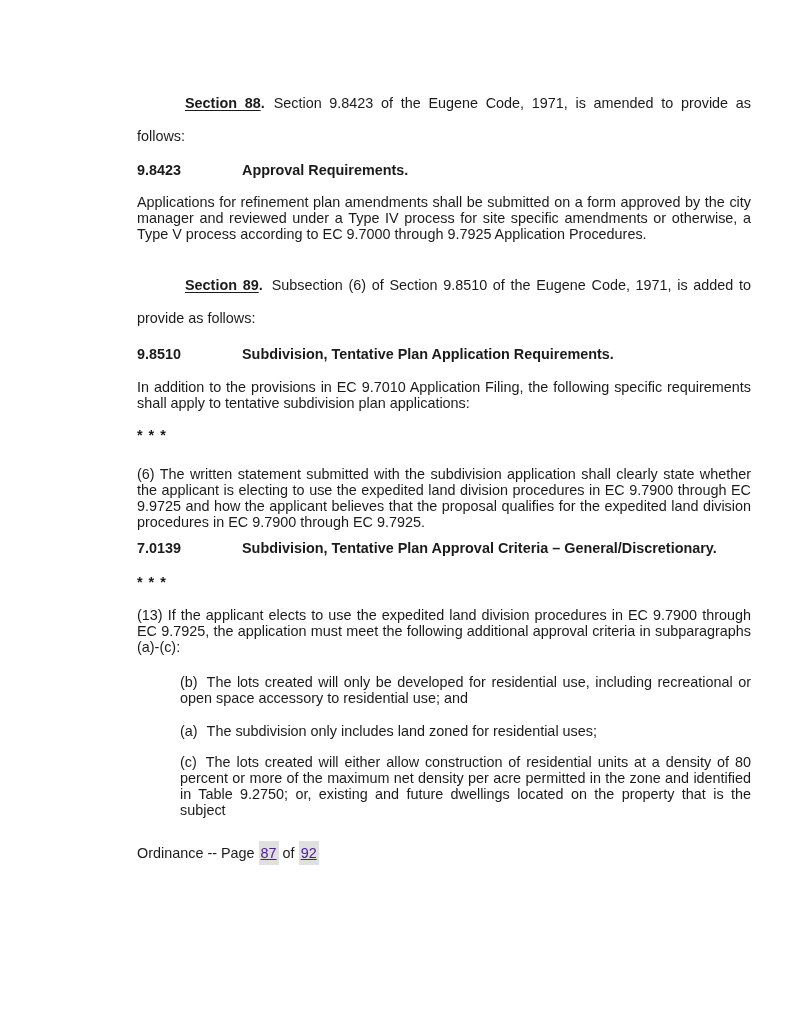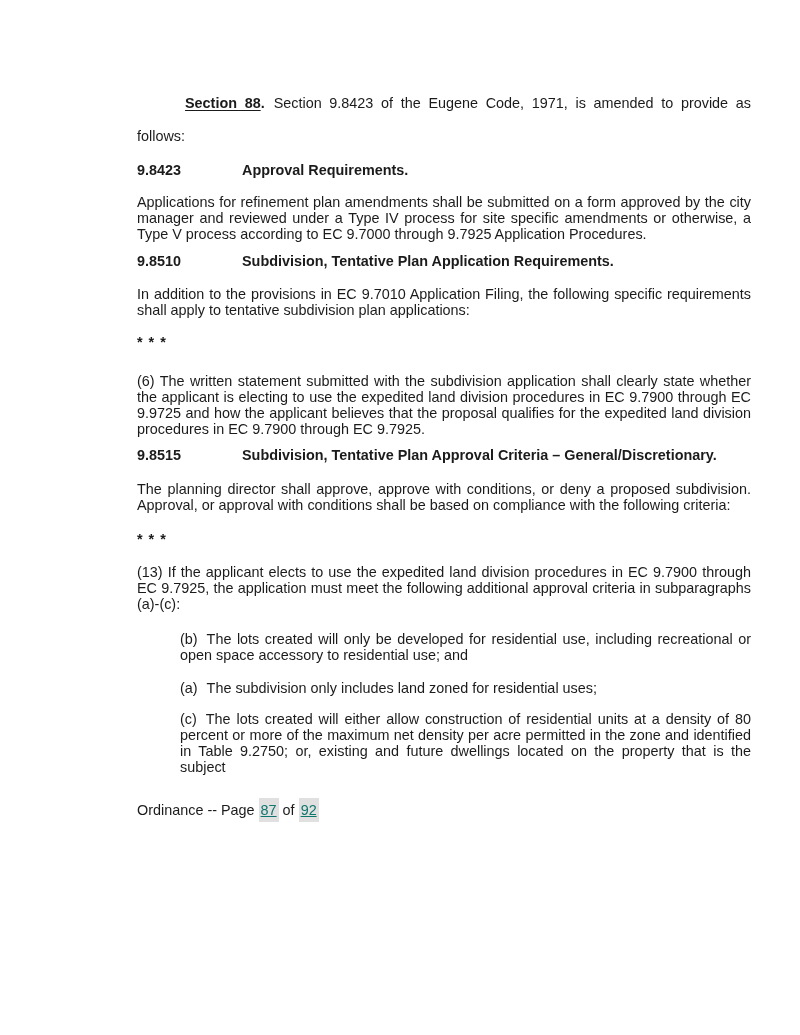--- a/index.html
+++ b/index.html
@@ -38,50 +38,50 @@
   .hcode { display: inline-block; width: 105px; }
   .body { text-align: justify; }
   .stars { font-weight: bold; letter-spacing: 1px; }
   .item {
     margin-left: 43px;
     text-align: justify;
   }
   .mk { margin-right: 9px; }
   .footer { line-height: 17px; }
   .pgnum {
-    color: #0f766e;
+    color: #4c1d95;
     background: #e0e0e0;
     padding: 4px 2px;
     text-decoration: underline;
   }
 </style>
 </head>
 <body>
 
 <div class="page">
 
   <p class="intro" style="margin-top:0"><span class="slabel">Section 88</span><span class="sp">.</span><span class="sgap"></span><span>Section 9.8423 of the Eugene Code, 1971, is amended to provide as follows:</span></p>
 
   <p class="hd" style="margin-top:9px"><span class="hcode">9.8423</span><span>Approval Requirements.</span></p>
 
   <p class="body" style="margin-top:16px">Applications for refinement plan amendments shall be submitted on a form approved by the city manager and reviewed under a Type IV process for site specific amendments or otherwise, a Type V process according to EC 9.7000 through 9.7925 Application Procedures.</p>
 
+  <p class="intro" style="margin-top:27px"><span class="slabel">Section 89</span><span class="sp">.</span><span class="sgap"></span><span>Subsection (6) of Section 9.8510 of the Eugene Code, 1971, is added to provide as follows:</span></p>
 
   <p class="hd" style="margin-top:11px"><span class="hcode">9.8510</span><span>Subdivision, Tentative Plan Application Requirements.</span></p>
 
   <p class="body" style="margin-top:17px">In addition to the provisions in EC 9.7010 Application Filing, the following specific requirements shall apply to tentative subdivision plan applications:</p>
 
   <p class="body stars" style="margin-top:16px">* * *</p>
 
   <p class="body" style="margin-top:23px">(6) The written statement submitted with the subdivision application shall clearly state whether the applicant is electing to use the expedited land division procedures in EC 9.7900 through EC 9.9725 and how the applicant believes that the proposal qualifies for the expedited land division procedures in EC 9.7900 through EC 9.7925.</p>
 
 
-  <p class="hd" style="margin-top:10px"><span class="hcode">9.8515</span><span>Subdivision, Tentative Plan Approval Criteria – General/Discretionary.</span></p>
+  <p class="hd" style="margin-top:10px"><span class="hcode">7.0139</span><span>Subdivision, Tentative Plan Approval Criteria – General/Discretionary.</span></p>
 
-  <p class="body" style="margin-top:18px">The planning director shall approve, approve with conditions, or deny a proposed subdivision. Approval, or approval with conditions shall be based on compliance with the following criteria:</p>
 
   <p class="body stars" style="margin-top:18px">* * *</p>
 
   <p class="body" style="margin-top:17px">(13) If the applicant elects to use the expedited land division procedures in EC 9.7900 through EC 9.7925, the application must meet the following additional approval criteria in subparagraphs (a)-(c):</p>
 
   <p class="item" style="margin-top:19px"><span class="mk">(b)</span><span>The lots created will only be developed for residential use, including recreational or open space accessory to residential use; and</span></p>
 
   <p class="item" style="margin-top:17px"><span class="mk">(a)</span><span>The subdivision only includes land zoned for residential uses;</span></p>
 
   <p class="item" style="margin-top:15px"><span class="mk">(c)</span><span>The lots created will either allow construction of residential units at a density of 80 percent or more of the maximum net density per acre permitted in the zone and identified in Table 9.2750; or, existing and future dwellings located on the property that is the subject</span></p>

